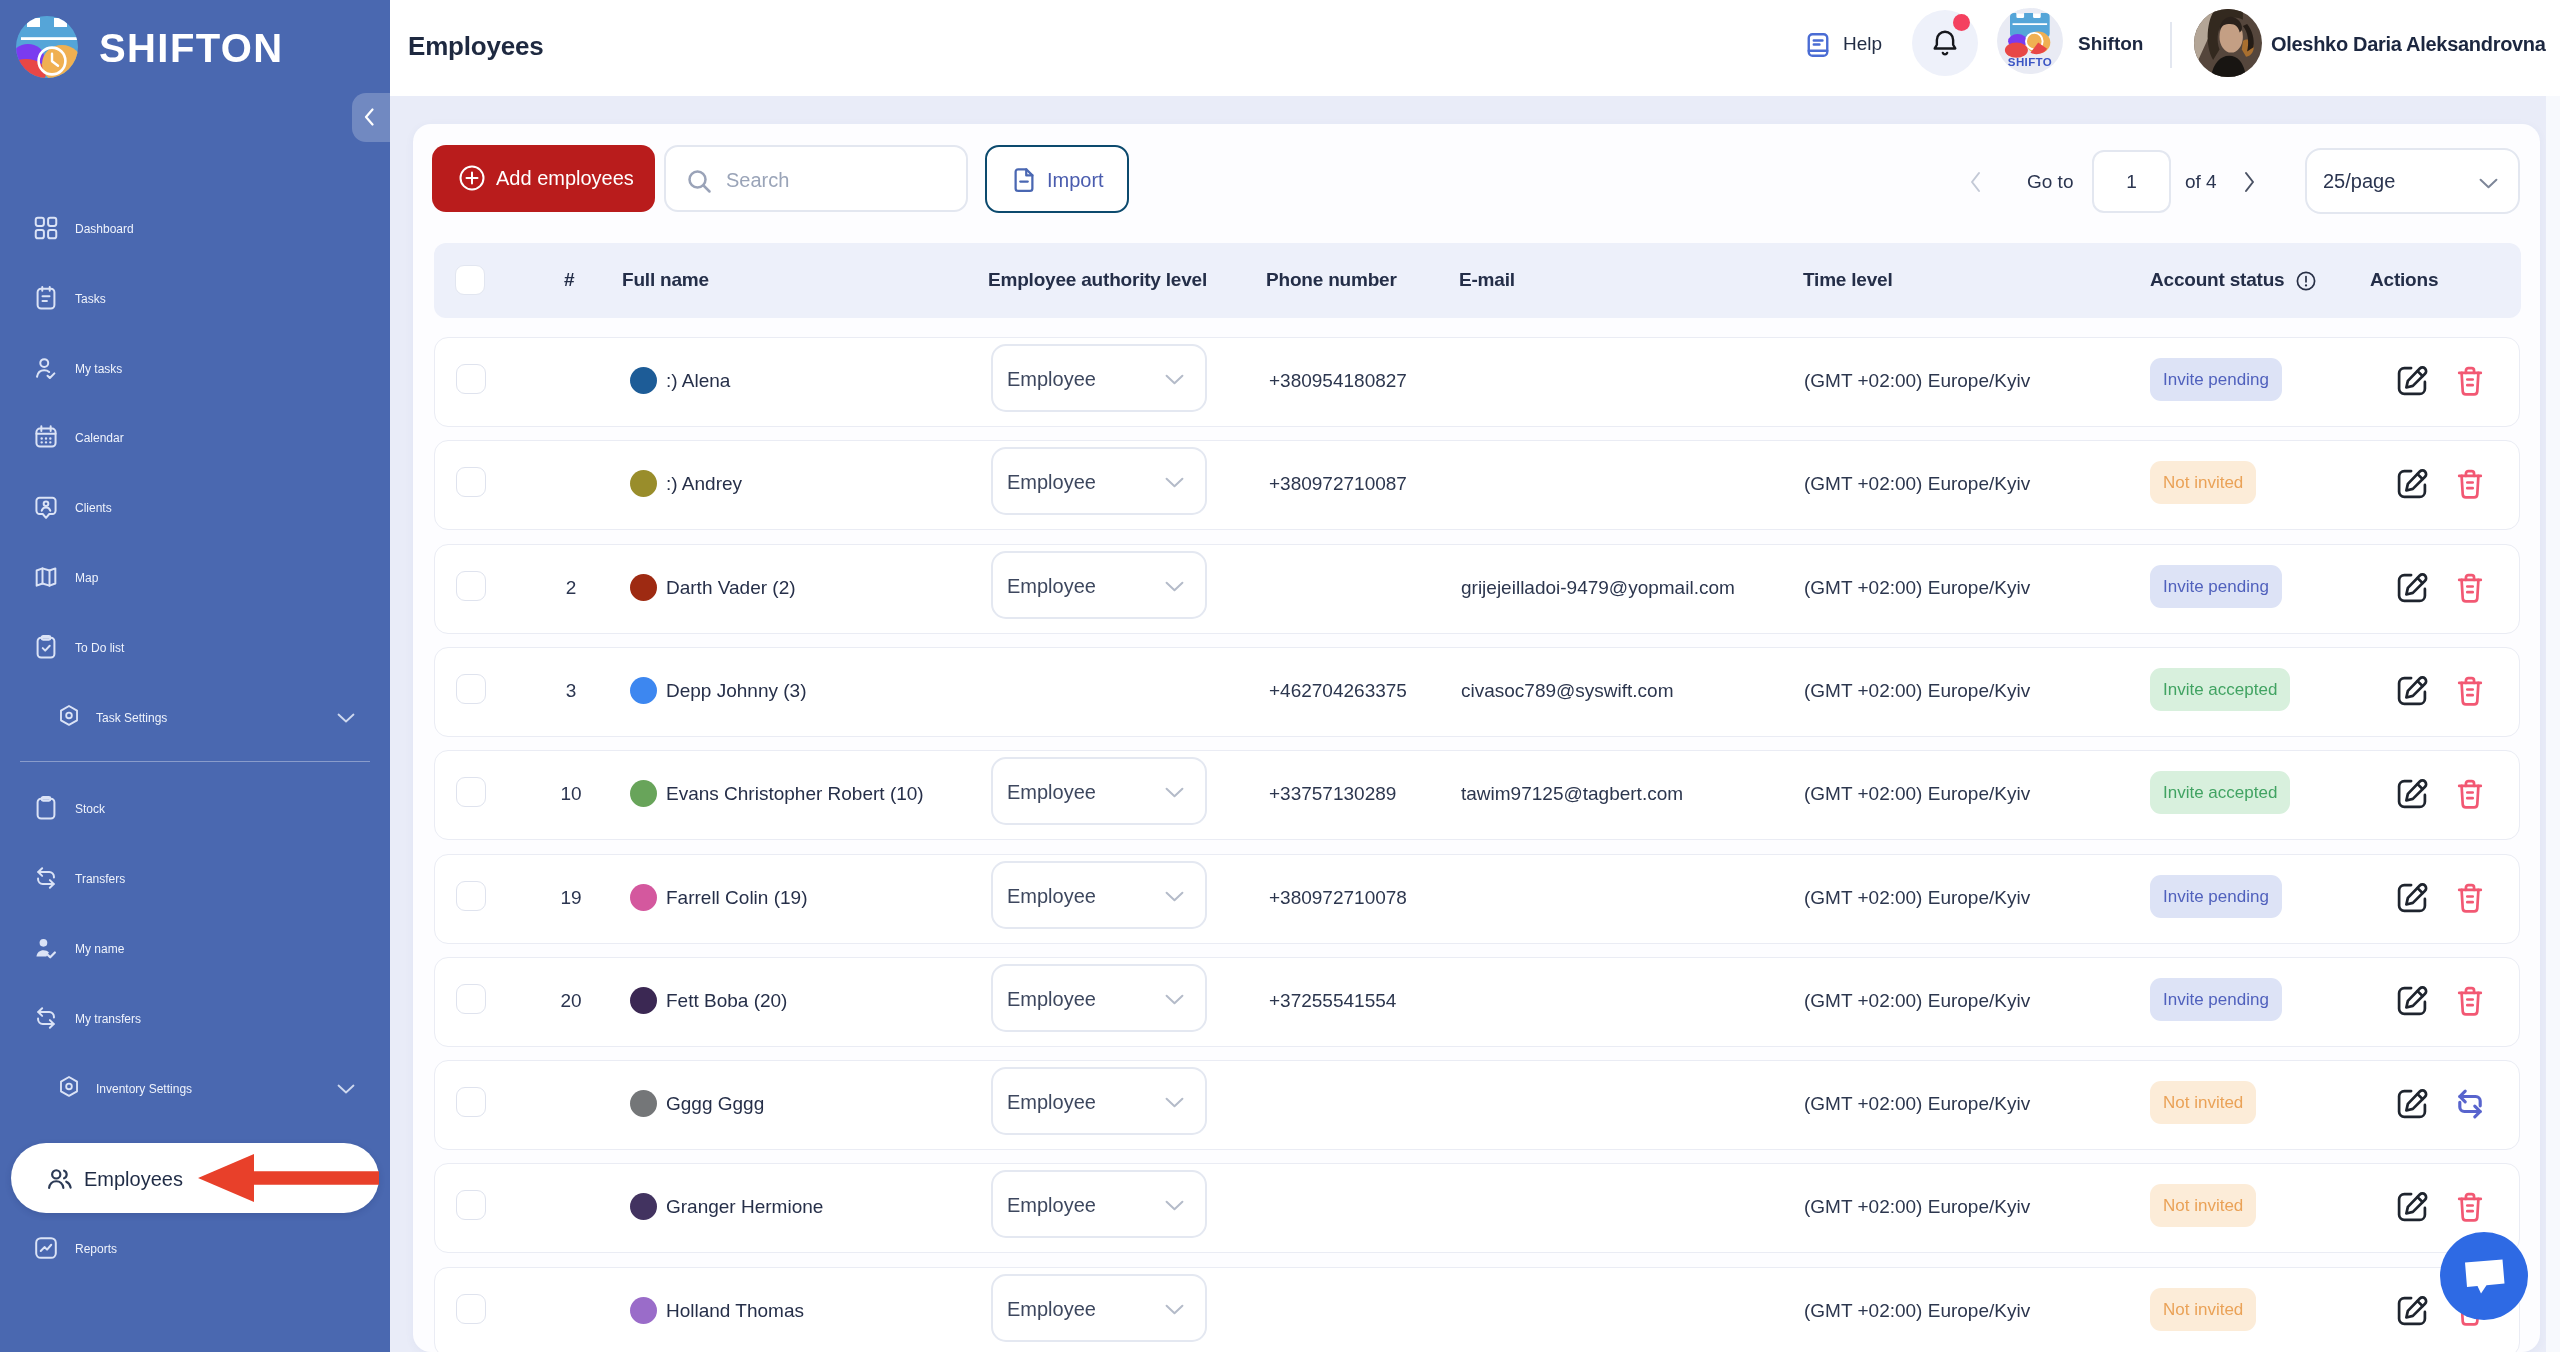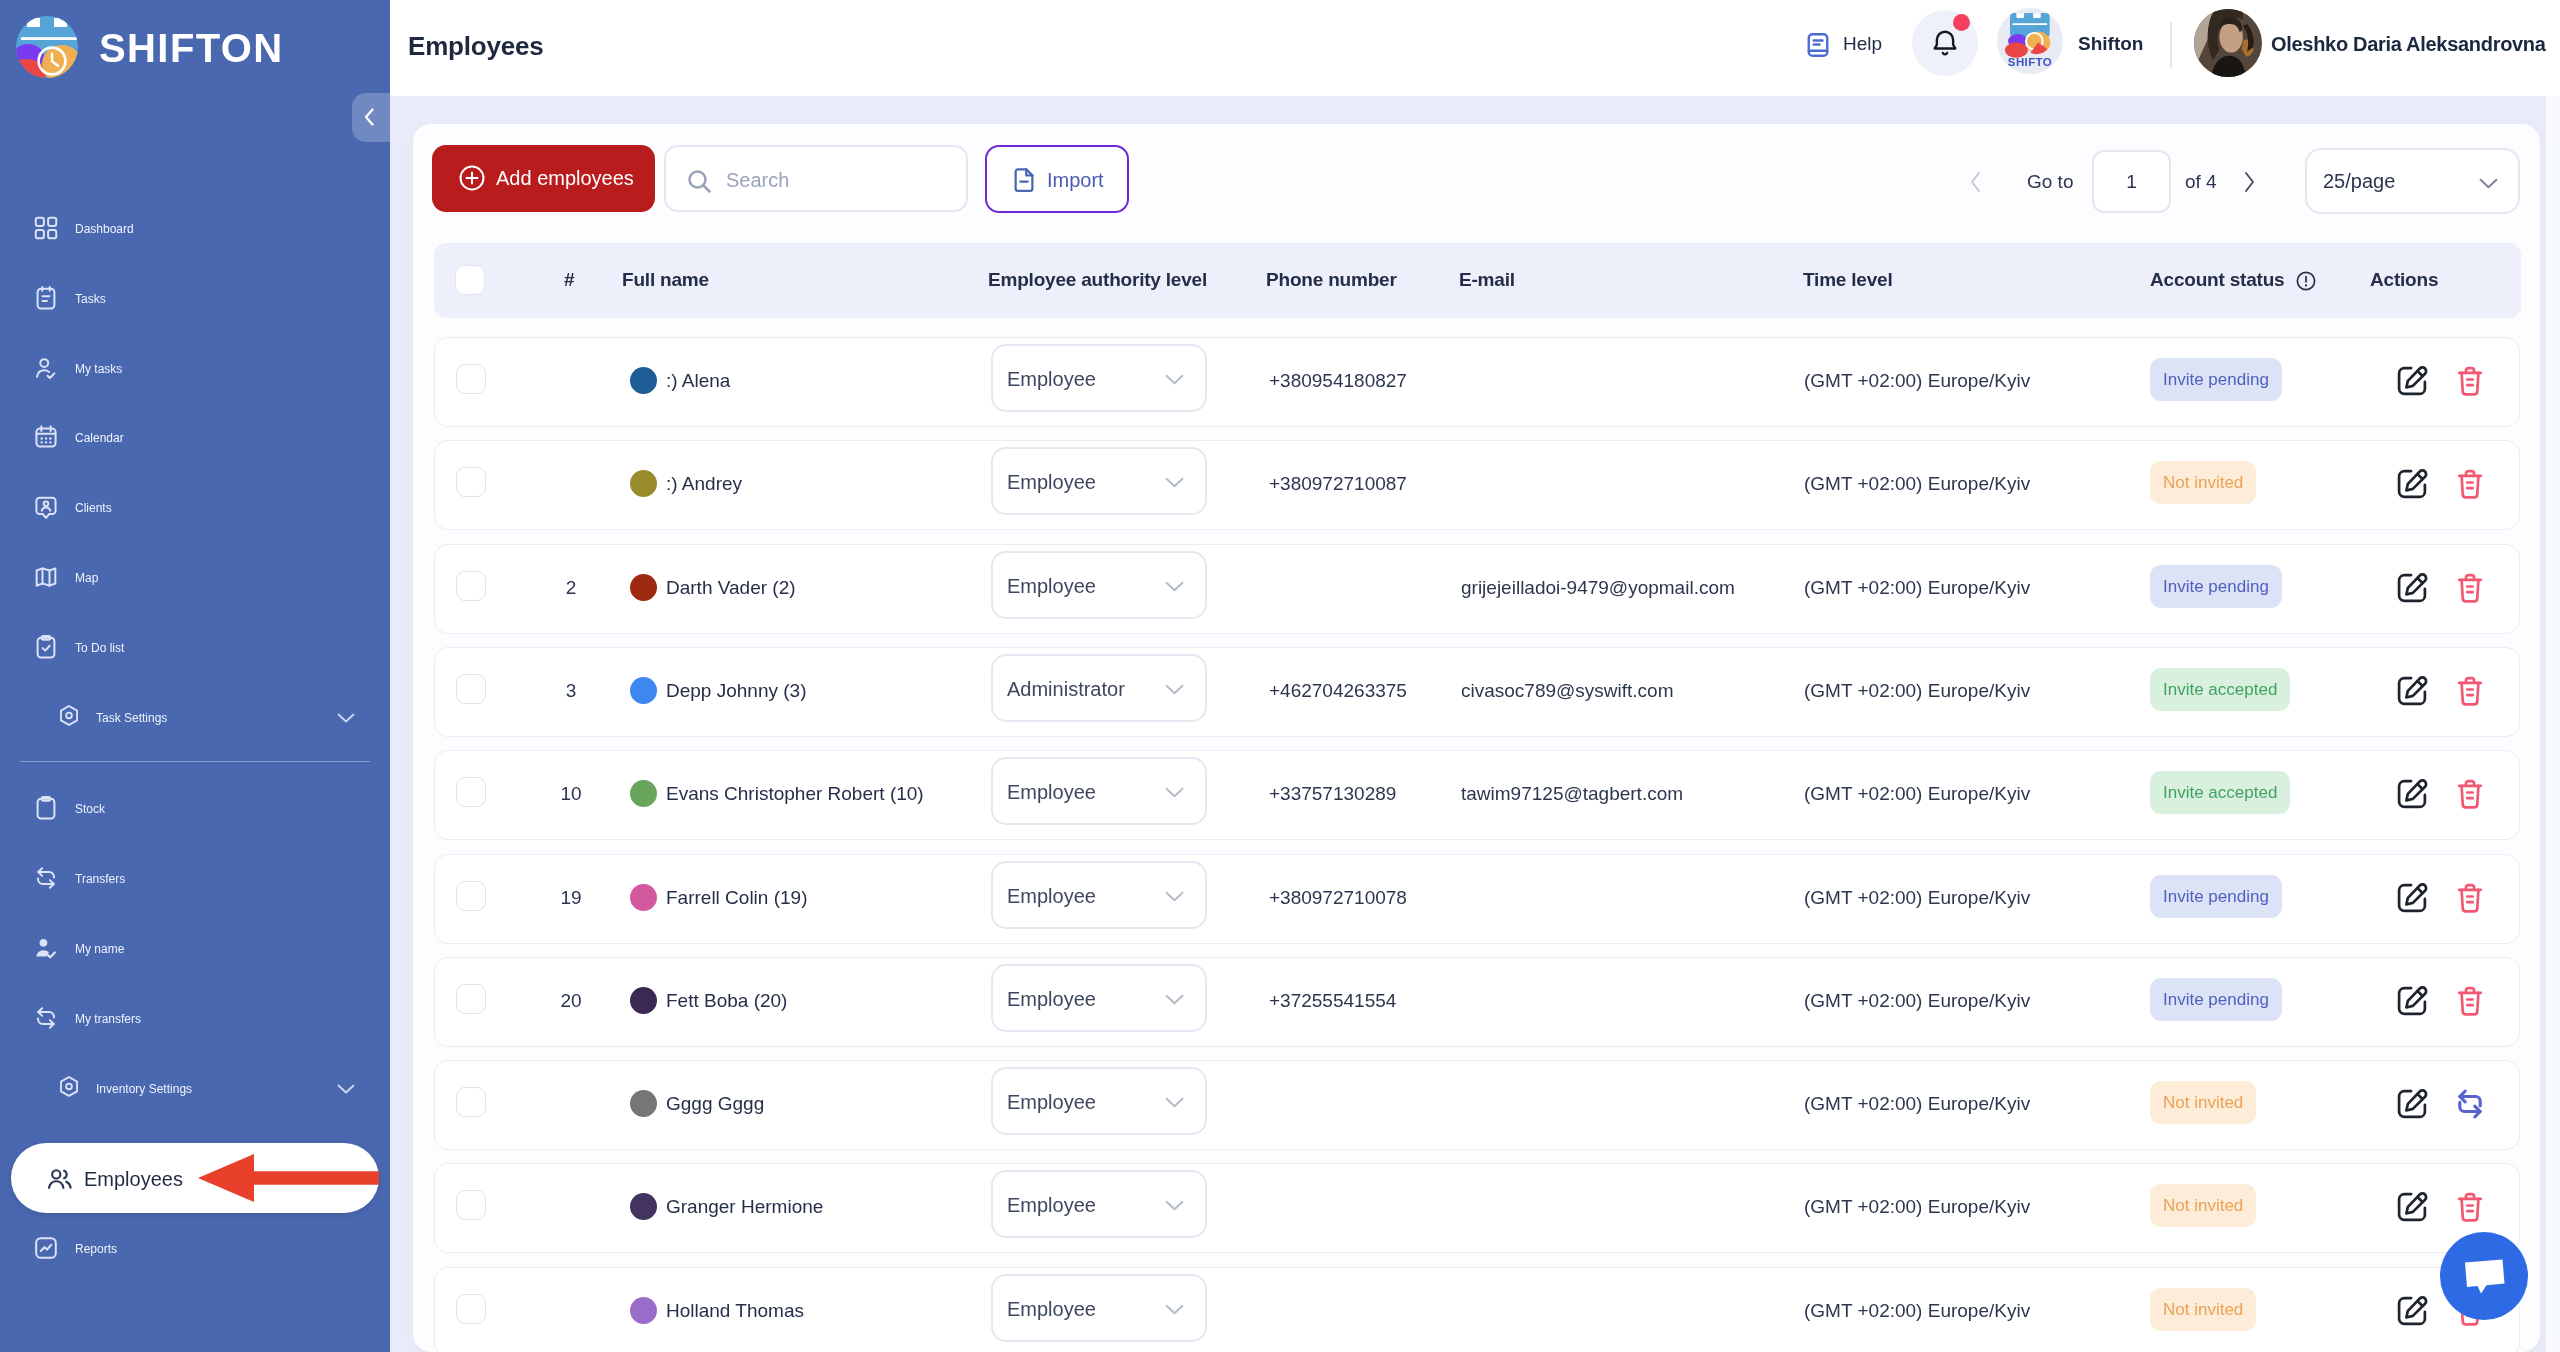--- a/index.html
+++ b/index.html
@@ -40,21 +40,21 @@
 #card { position:absolute; left:413px; top:124px; width:2127px; height:1228px; background:#fdfdff; border-radius:18px; box-shadow:0 2px 10px rgba(50,70,130,.05); }
 #scrollstrip { position:absolute; left:2546px; top:0; width:14px; height:1352px; background:#f7f9fd; }
 
 
 #btn-add { position:absolute; left:432px; top:145px; width:223px; height:67px; background:#b91c1c; border-radius:14px; z-index:2; }
 #btn-add svg { position:absolute; left:25px; top:18px; }
 #btn-add span { position:absolute; left:64px; top:22px; font-size:20px; color:#fff; }
 #search { position:absolute; left:664px; top:145px; width:304px; height:67px; background:#fff; border:2px solid #e3e7f0; border-radius:14px; z-index:2; }
 #search svg { position:absolute; left:18px; top:19px; }
 #search span { position:absolute; left:60px; top:22px; font-size:20px; color:#9aa4b8; }
-#btn-import { position:absolute; left:985px; top:145px; width:144px; height:68px; background:#fff; border:2px solid #6d28d9; border-radius:14px; z-index:2; }
+#btn-import { position:absolute; left:985px; top:145px; width:144px; height:68px; background:#fff; border:2px solid #0c4a6e; border-radius:14px; z-index:2; }
 #btn-import svg { position:absolute; left:22px; top:18px; }
 #btn-import span { position:absolute; left:60px; top:22px; font-size:20px; color:#4a5cae; }
 
 
 .pag { position:absolute; z-index:2; font-size:19px; color:#2b3550; }
 #pg-prev { left:1968px; top:170px; }
 #pg-goto { left:2027px; top:171px; }
 #pg-input { left:2092px; top:150px; width:79px; height:63px; background:#fff; border:2px solid #e3e7f0; border-radius:12px; text-align:center; line-height:59px; }
 #pg-of { left:2185px; top:171px; }
 #pg-next { left:2243px; top:170px; }
@@ -526,26 +526,20 @@
           <path d="M6.4 6.6l.75 12.3a2.1 2.1 0 0 0 2.1 2h5.5a2.1 2.1 0 0 0 2.1-2l.75-12.3"></path>
           <path d="M10.2 11h3.6M10.2 14.8h3.6"></path>
         </g>
       </svg></span>
   </div>
 <div class="row" style="top:647px">
     <span class="cb"></span>
     <span class="num">3</span>
     <span class="dot" style="background:#3d87f0"></span>
     <span class="nm">Depp Johnny (3)</span>
-    <span class="dd">
-      <span class="ddt">Administrator</span>
-      <svg class="ddc" viewBox="0 0 18 10" width="19" height="11">
-        <path d="M1.5 1.5L9 8.5 16.5 1.5" fill="none" stroke="#b4bbc9" stroke-width="1.9" stroke-linecap="round" stroke-linejoin="round"></path>
-      </svg>
-    </span>
     <span class="ph">+462704263375</span>
     <span class="em">civasoc789@syswift.com</span>
     <span class="tz">(GMT +02:00) Europe/Kyiv</span>
     <span class="bdg" style="background:#d8f0dd;color:#41a362">Invite accepted</span>
     <span class="act a1"><svg viewBox="0 0 24 24" width="36" height="36">
         <g fill="none" stroke="#1e242e" stroke-width="1.8" stroke-linecap="round" stroke-linejoin="round">
           <path d="M20.6 12.6v4.5a3.5 3.5 0 0 1-3.5 3.5H6.9a3.5 3.5 0 0 1-3.5-3.5V6.9a3.5 3.5 0 0 1 3.5-3.5h4.5"></path>
           <path d="M17.2 3.7a2.46 2.46 0 0 1 3.48 3.48l-8.1 8.1-4.35 1.02 1.02-4.35 7.95-8.25z"></path>
           <path d="M15.7 5.4l3.3 3.3"></path>
         </g>

